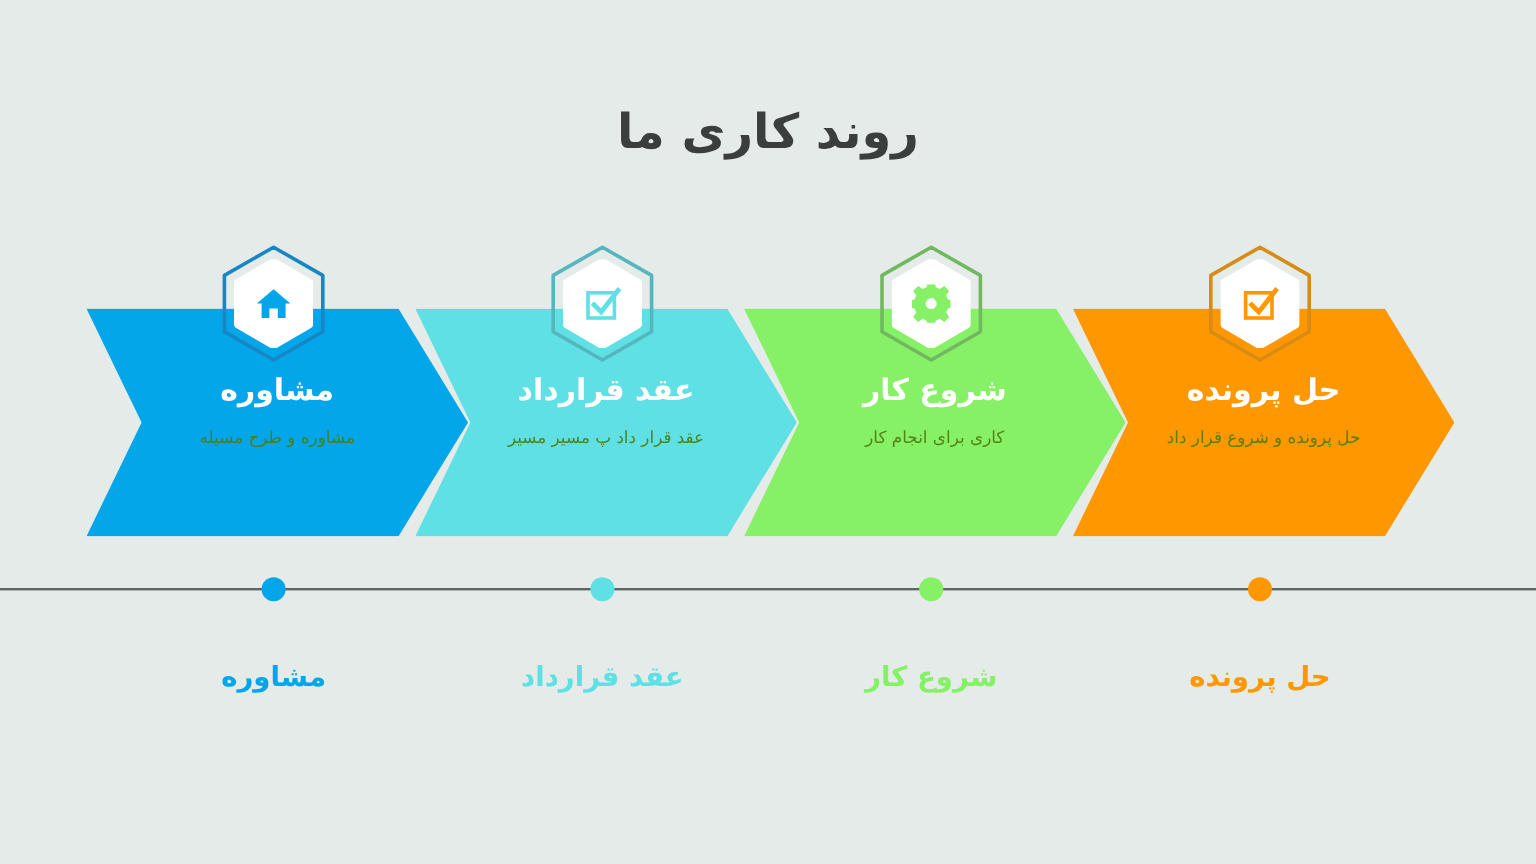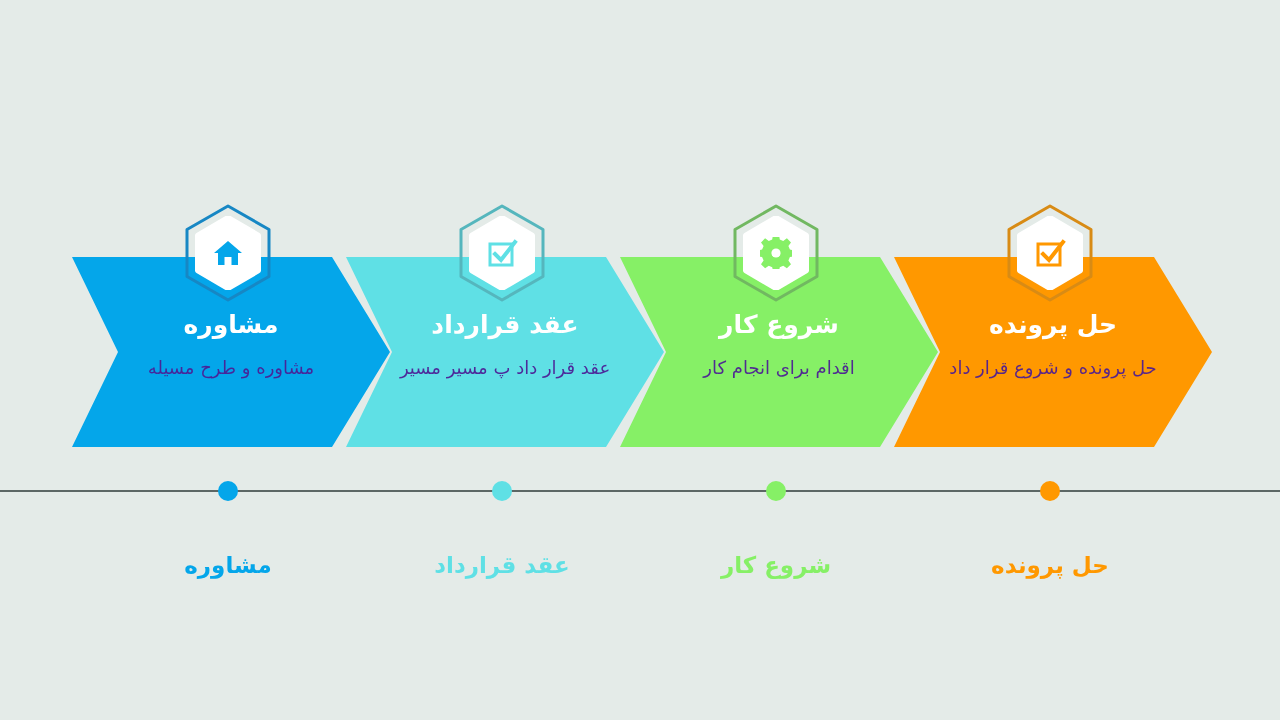--- a/index.html
+++ b/index.html
@@ -74,23 +74,23 @@
     font-size: 25px;
     font-weight: bold;
     color: #ffffff;
     line-height: 1.25;
     text-align: center;
     direction: rtl;
     white-space: nowrap;
   }
   .chevron-sub {
     margin-top: 16px;
-    font-size: 18px;
+    font-size: 14px;
     font-weight: normal;
-    color: #4c1d95;
+    color: #4d7c0f;
     opacity: 0.93;
     line-height: 1.3;
     text-align: left;
     direction: rtl;
     white-space: nowrap;
   }
 
   
   .hex-badge {
     position: absolute;
@@ -140,20 +140,21 @@
     font-weight: bold;
     direction: rtl;
     white-space: nowrap;
   }
 </style>
 </head>
 <body>
 
 <div id="slide">
 
+  <div id="title">روند کاری ما</div>
 
   <div id="chevron-row">
 
     <div class="chevron" style="left:72px; width:318px;">
       <div class="chevron-shape" style="background:#04a6ea;"></div>
       <div class="chevron-text">
         <div class="chevron-title">مشاوره</div>
         <div class="chevron-sub">مشاوره و طرح مسیله</div>
       </div>
     </div>
@@ -163,21 +164,21 @@
       <div class="chevron-text">
         <div class="chevron-title">عقد قرارداد</div>
         <div class="chevron-sub">عقد قرار داد پ مسیر مسیر</div>
       </div>
     </div>
 
     <div class="chevron" style="left:620px; width:318px;">
       <div class="chevron-shape" style="background:#86f066;"></div>
       <div class="chevron-text">
         <div class="chevron-title">شروع کار</div>
-        <div class="chevron-sub">اقدام برای انجام کار</div>
+        <div class="chevron-sub">کاری برای انجام کار</div>
       </div>
     </div>
 
     <div class="chevron" style="left:894px; width:318px;">
       <div class="chevron-shape" style="background:#ff9800;"></div>
       <div class="chevron-text">
         <div class="chevron-title">حل پرونده</div>
         <div class="chevron-sub">حل پرونده و شروع قرار داد</div>
       </div>
     </div>

